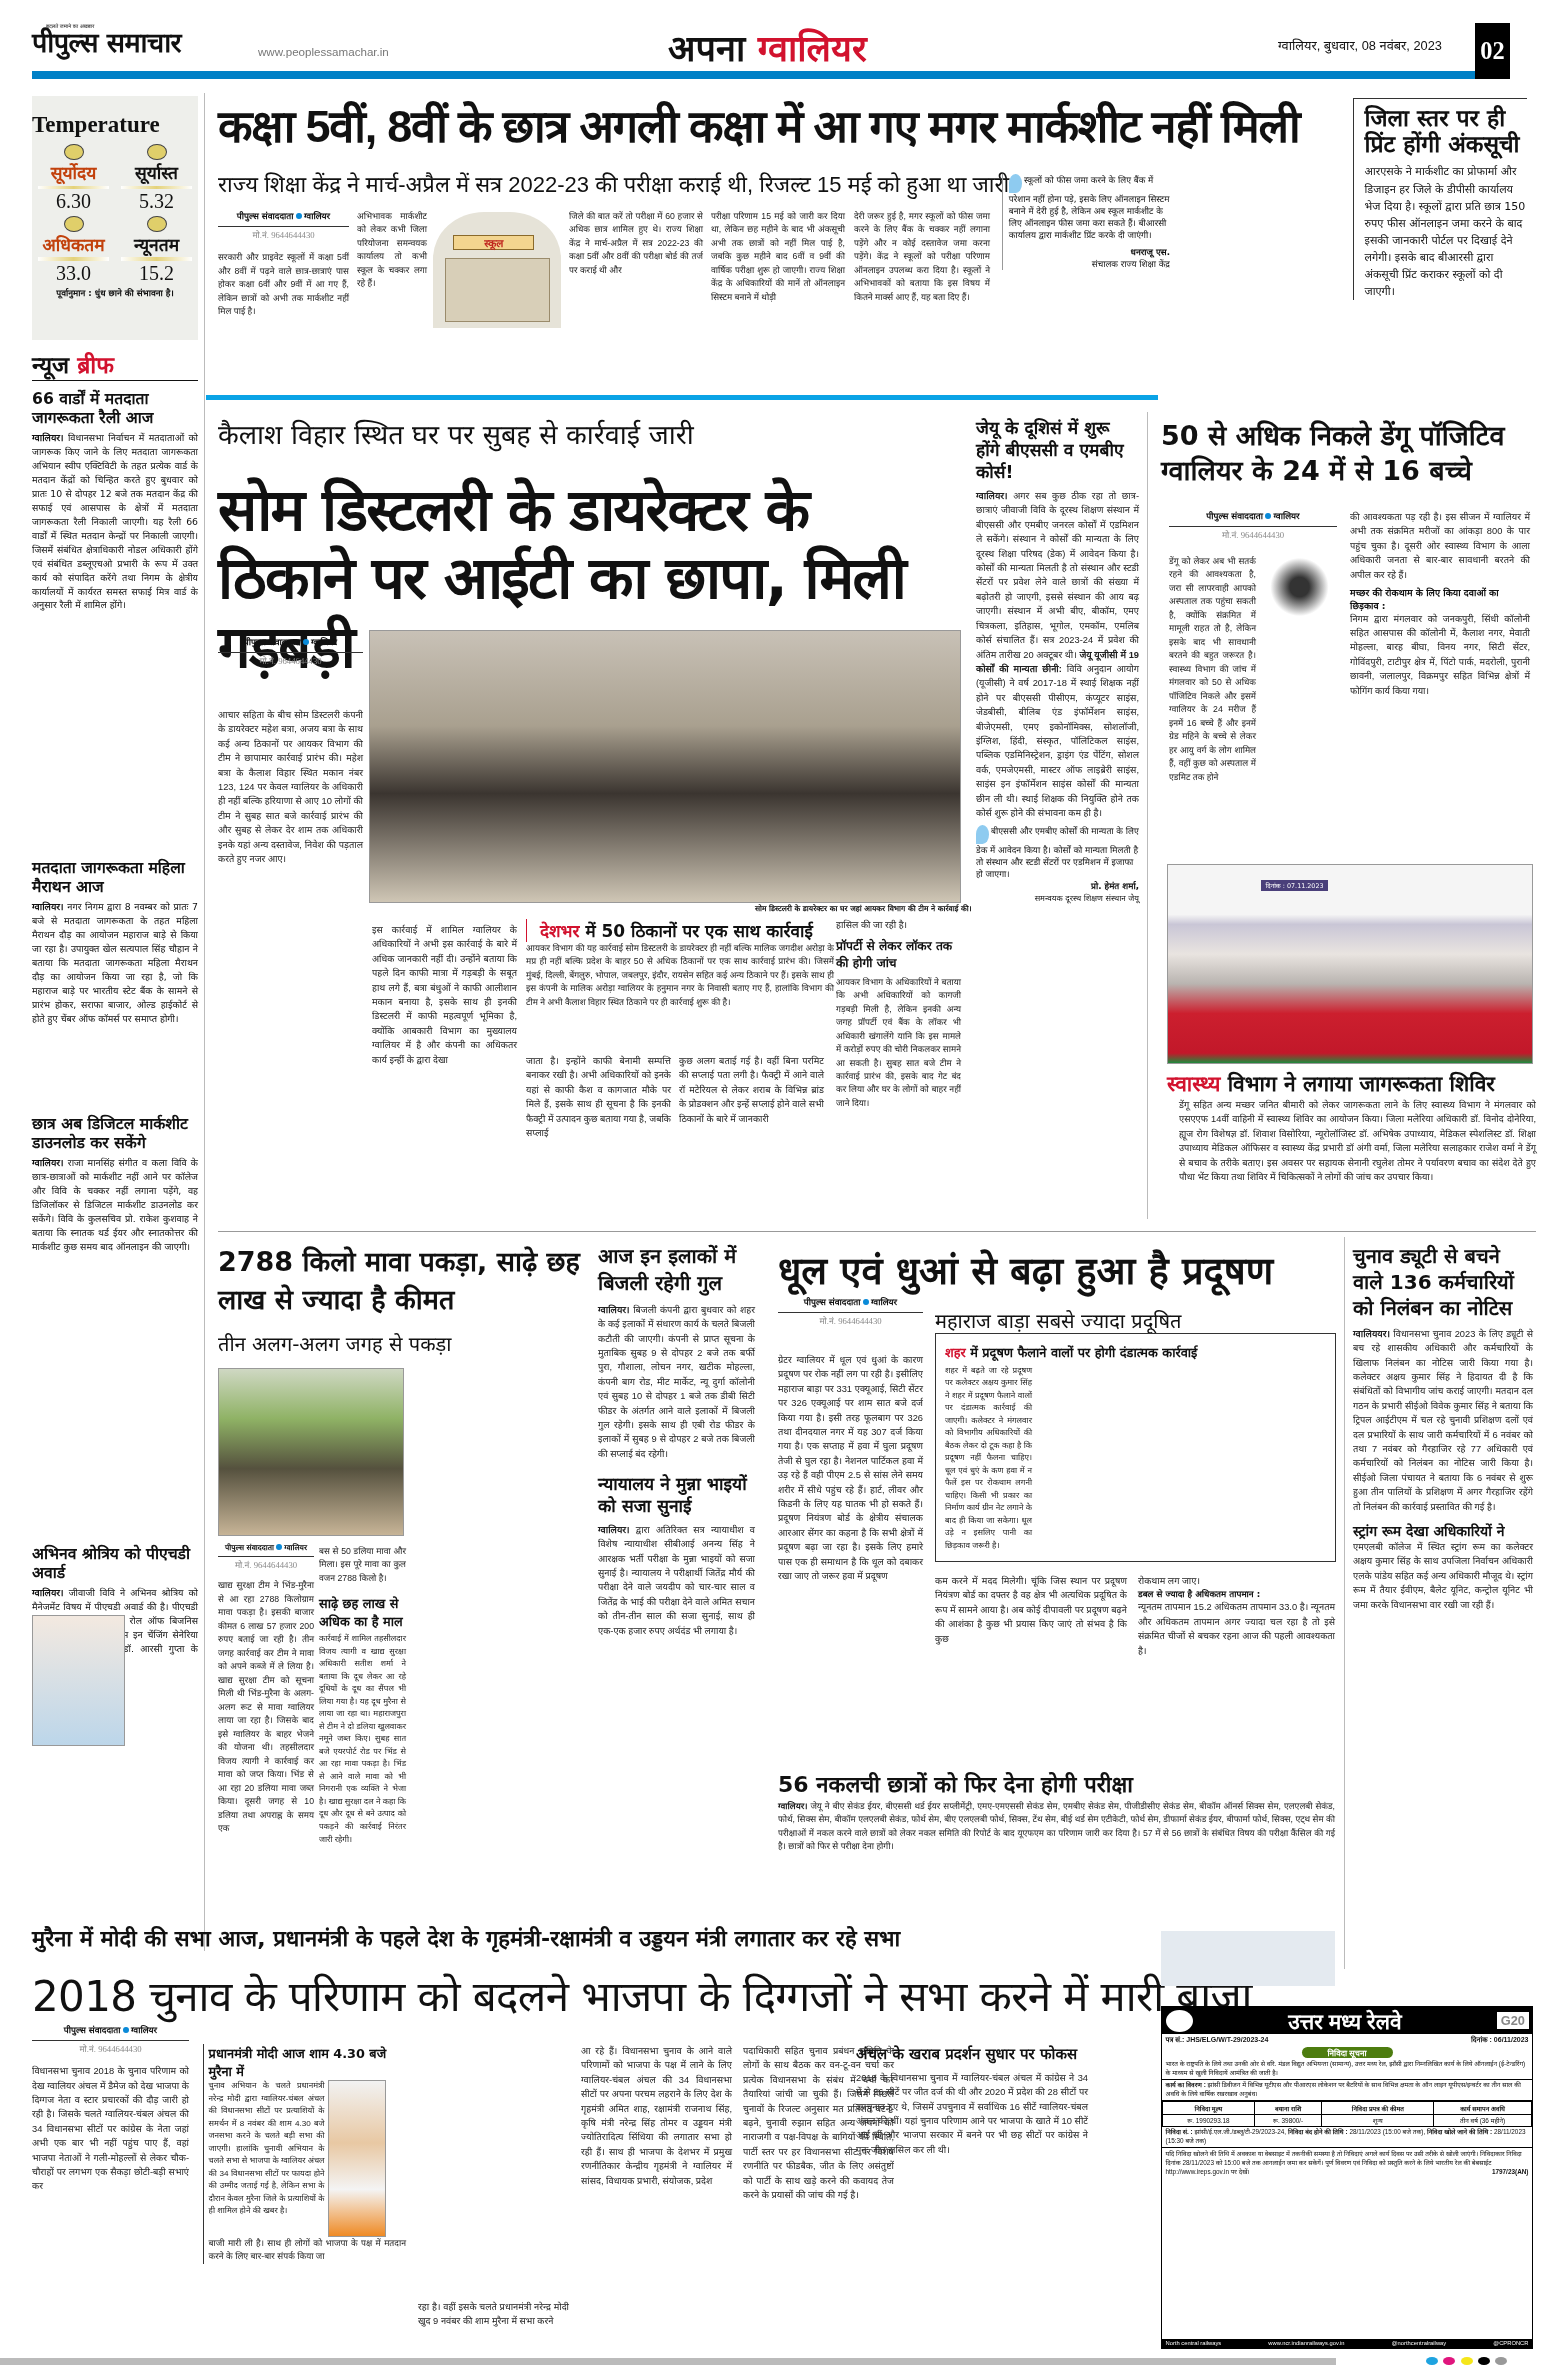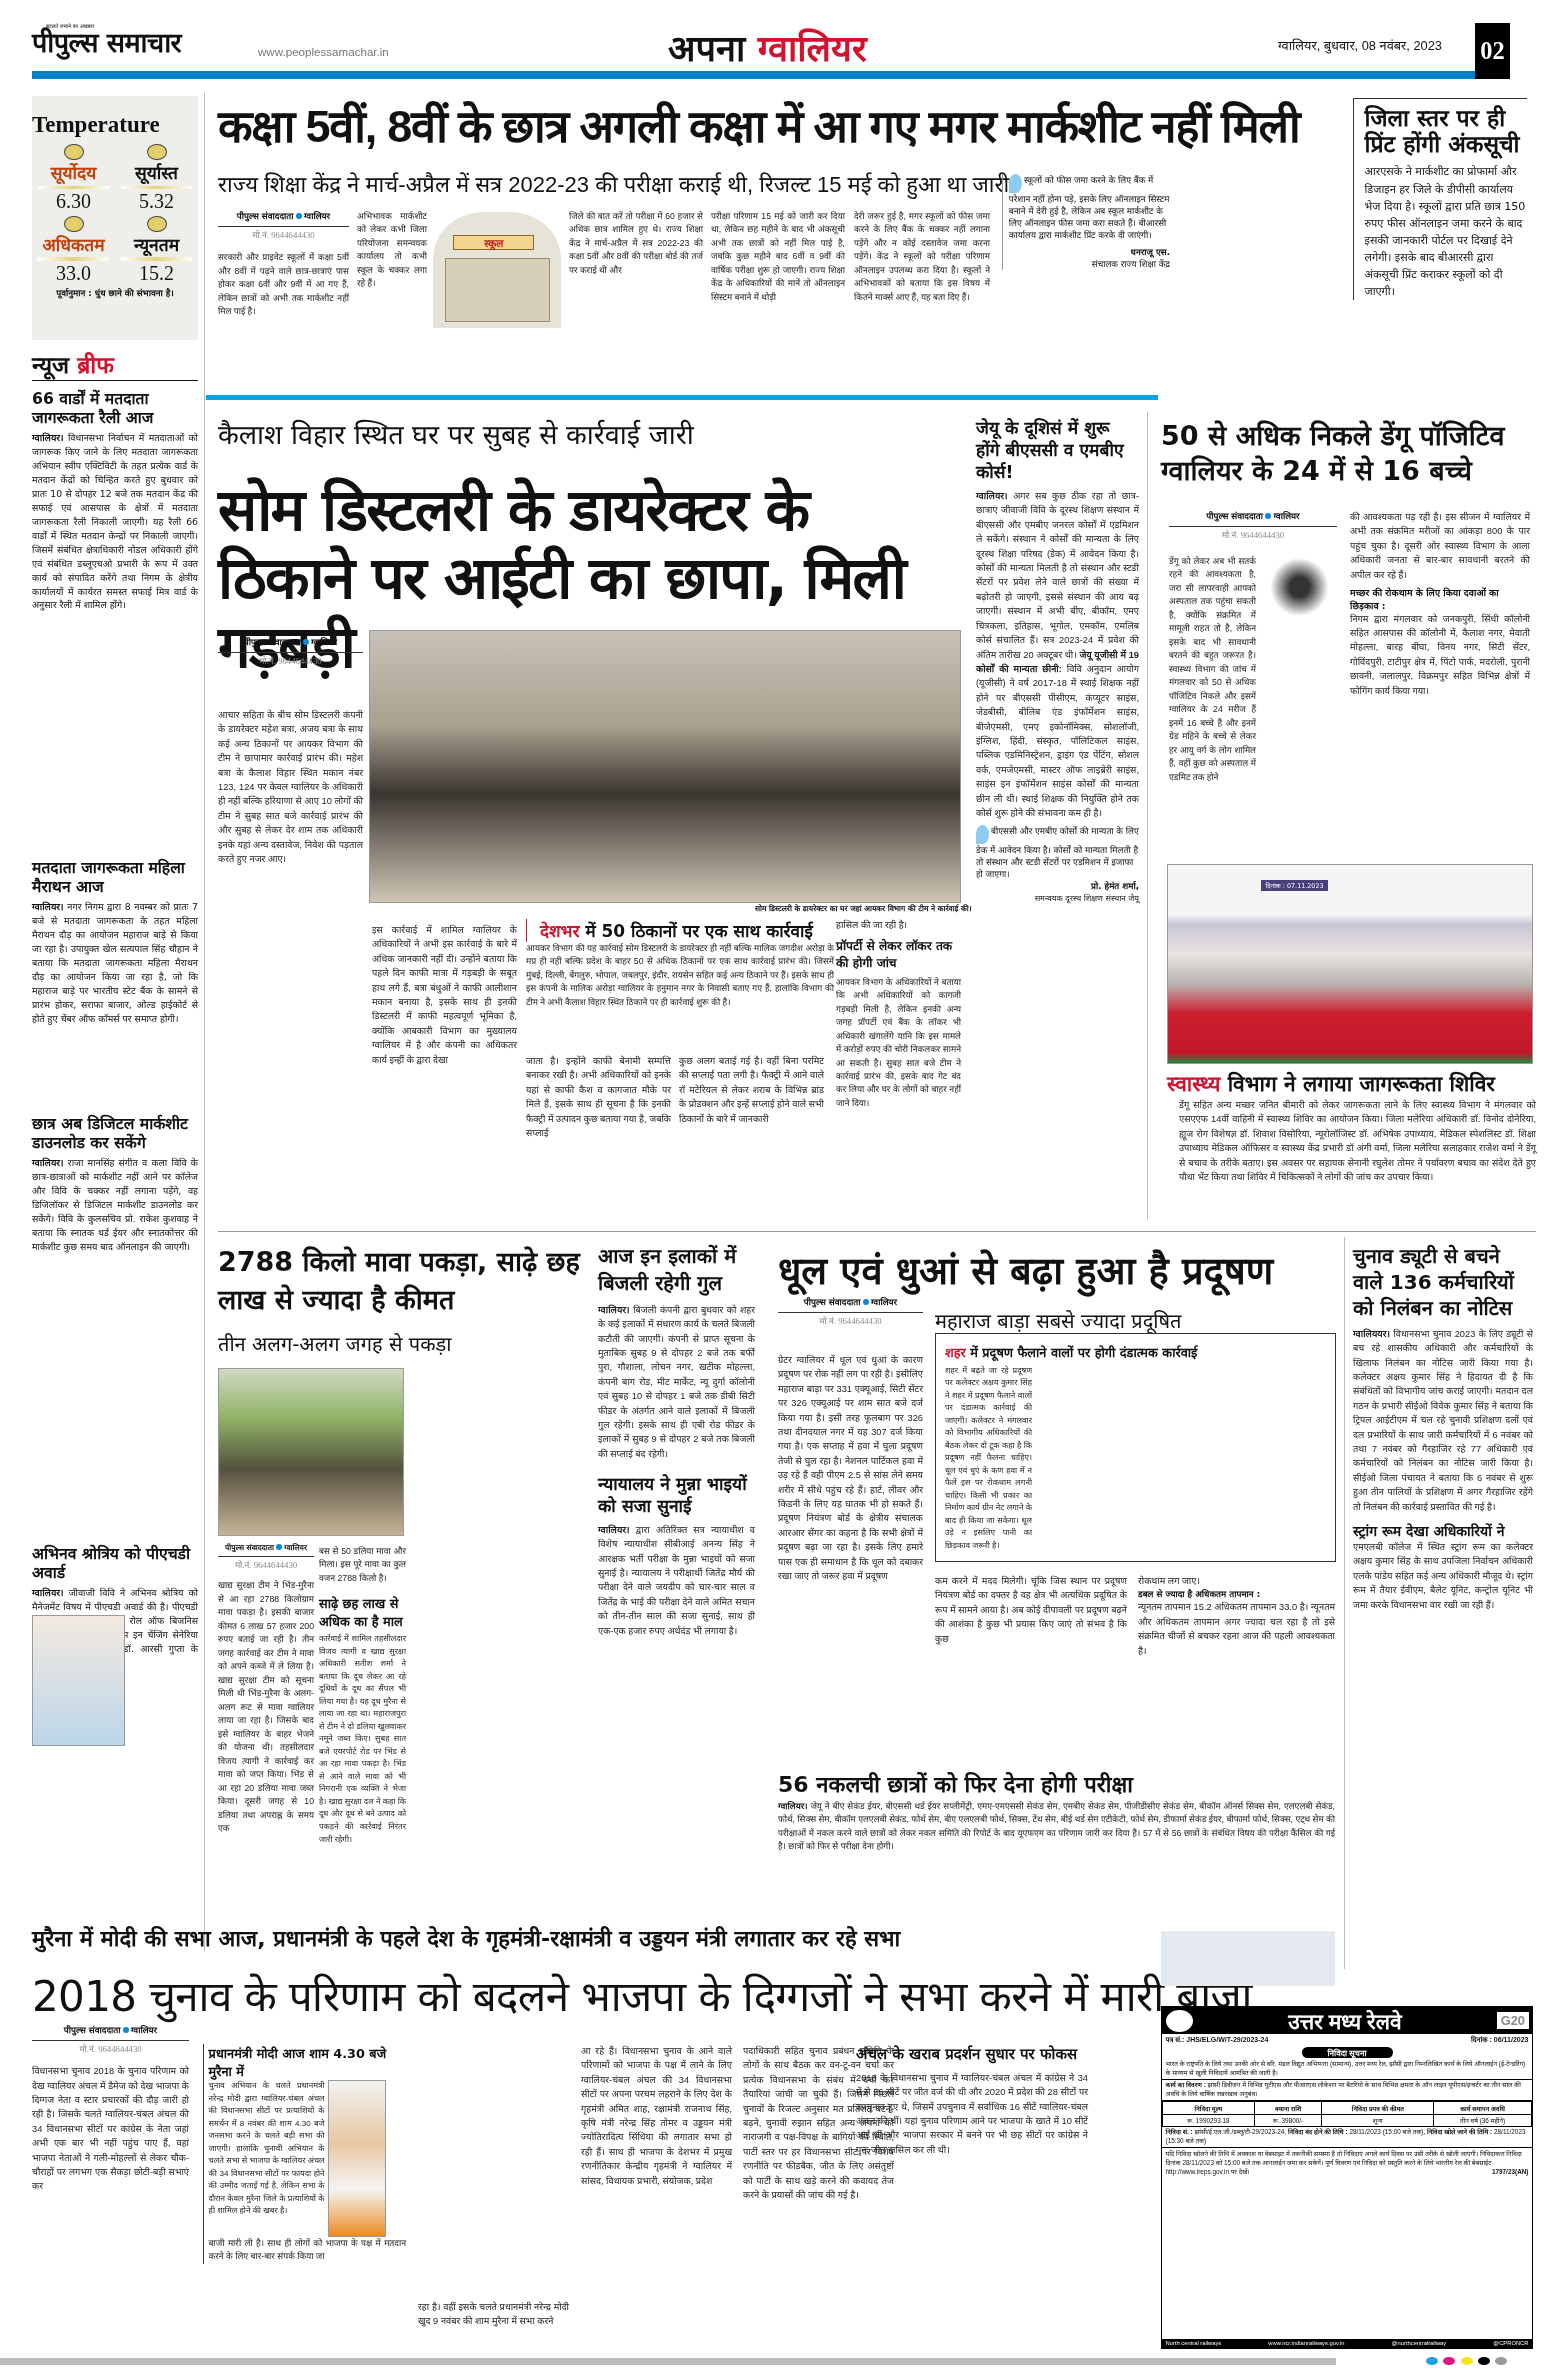--- a/index.html
+++ b/index.html
@@ -39,21 +39,21 @@
 .quote-box{font-size:8.7px;line-height:1.4}
 .quote-mark{display:inline-block;width:12.8px;height:18.6px;background:#8ecbf0;border-radius:50% 50% 50% 0;vertical-align:top;margin-right:2.3px}
 .sub-red{color:#d2122e}
 .grey-box{background:#e4eaf0}
 .ad{border:1.2px solid #000;font-family:"Liberation Sans",sans-serif}
 .ad-head{background:#000;color:#fff;height:27px;display:flex;align-items:center;justify-content:space-between;padding:0 3.5px}
 .ad-head .ttl{font-size:21px;font-weight:bold}
 .ad-logo{width:27px;height:22px;background:#fff;border-radius:50%}
 .ad-g20{background:#fff;color:#888;font-size:12.8px;font-weight:bold;padding:1.2px 3.5px}
 .ad-row{display:flex;justify-content:space-between;font-size:7px;font-weight:bold;padding:1.2px 3.5px}
-.ad-pill{margin:1.2px auto;width:91px;background:#000000;color:#fff;text-align:center;border-radius:8.1px;font-size:8.1px;font-weight:bold}
+.ad-pill{margin:1.2px auto;width:91px;background:#4d7c0f;color:#fff;text-align:center;border-radius:8.1px;font-size:8.1px;font-weight:bold}
 .ad-p{font-size:6.4px;line-height:1.4;padding:1.2px 3.5px;border-bottom:0.6px solid #000}
 .ad-table{width:100%;border-collapse:collapse;font-size:6.4px;text-align:center}
 .ad-table td,.ad-table th{border:0.6px solid #000;padding:1.2px}
 .ad-foot{background:#000;color:#fff;font-size:5.8px;padding:1.7px 3.5px;display:flex;justify-content:space-between}
 .reg-bar{left:0;top:2358px;width:1336px;height:7px;background:#bbb}
 .reg-dot{width:11.6px;height:8.1px;border-radius:50%;top:2357px}
 </style>
 </head>
 <body>
 

